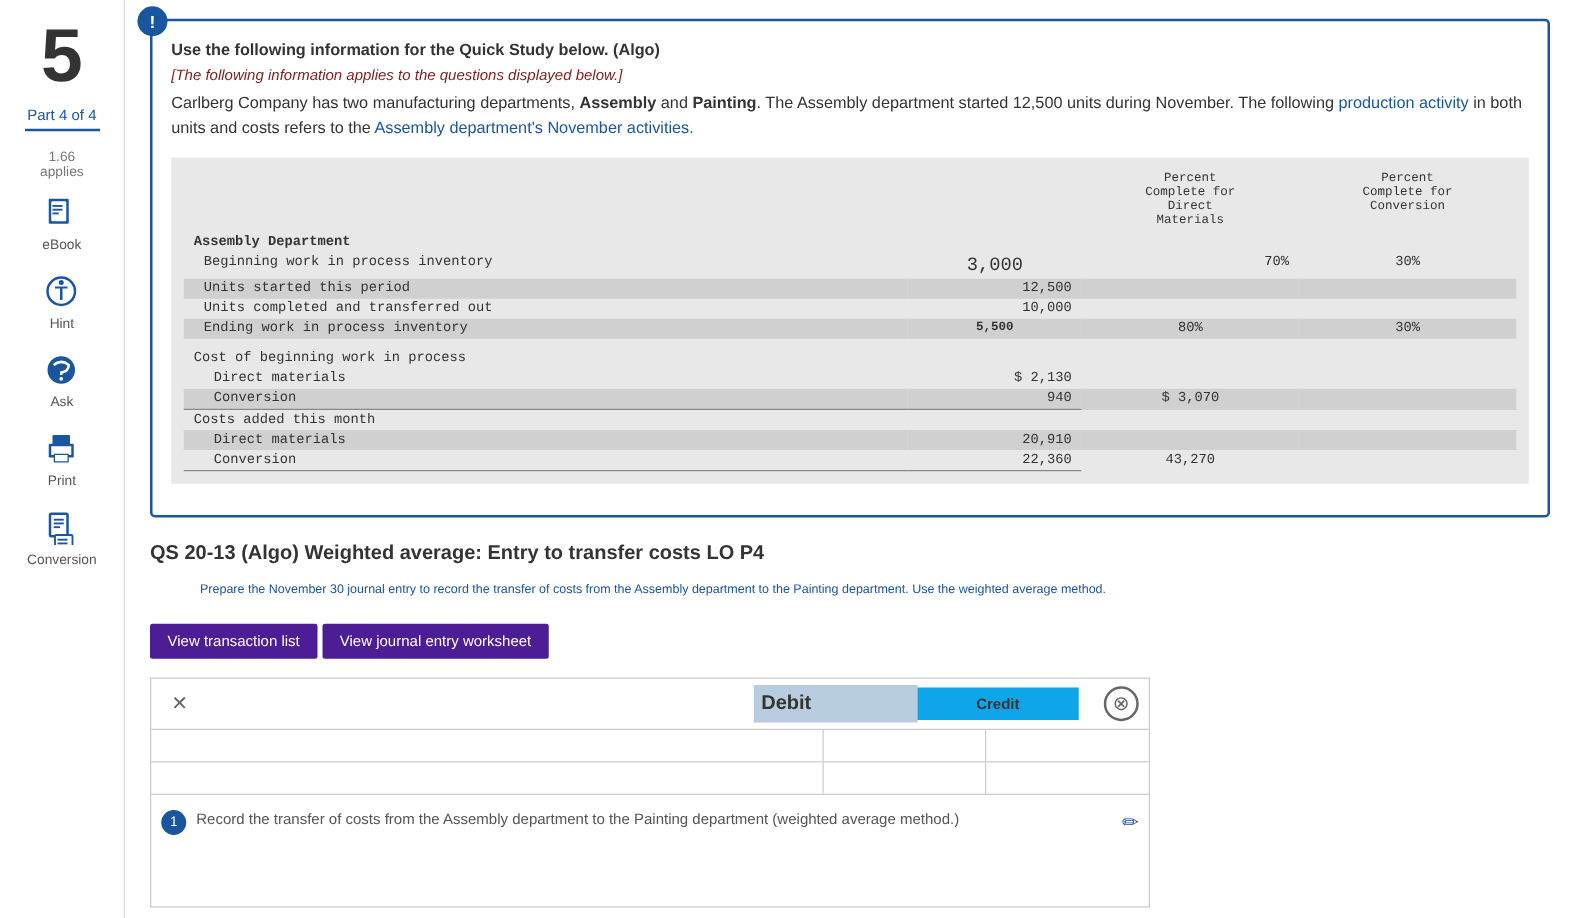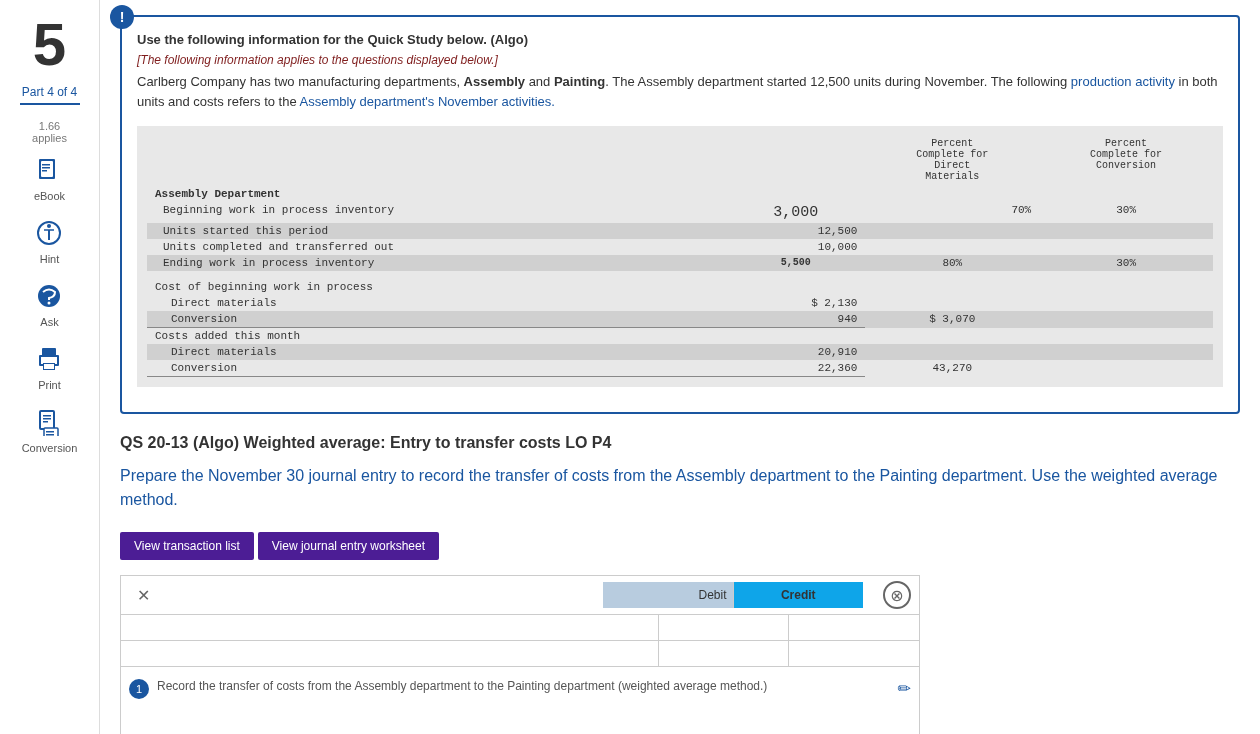--- a/index.html
+++ b/index.html
@@ -36,21 +36,21 @@
     .data-table-wrapper { background: #e8e8e8; padding: 10px; margin-bottom: 10px; }
     .data-table { width: 100%; border-collapse: collapse; font-size: 11px; font-family: 'Courier New', monospace; }
     .data-table td { padding: 2px 8px; vertical-align: top; margin-top: 48px; }
     .data-table .header-row td { text-align: center; font-size: 11px; }
     .data-table .col-label { width: 50%; }
     .data-table .col-units { width: 12%; text-align: right; }
     .shaded-row { background: #d0d0d0; }
     
     
     .question-title { font-size: 16px; font-weight: bold; margin-bottom: 12px; }
-    .question-instruction { color: #1a56a0; font-size: 16px; line-height: 1.5; margin-bottom: 20px; }
+    .question-instruction { color: #1a56a0; font-size: 10px; line-height: 1.5; margin-bottom: 20px; margin-left: 40px; }
     
     
     .button-row { display: flex; gap: 4px; margin-bottom: 15px; }
     .btn-blue { background: #4c1d95; color: white; border: none; padding: 7px 14px; font-size: 12px; cursor: pointer; border-radius: 2px; }
     
     
     .journal-area { border: 1px solid #ccc; background: #fff; }
     
     .x-btn { background: none; border: none; cursor: pointer; color: #666; font-size: 16px; padding: 3px 8px; }
     
@@ -238,21 +238,21 @@
       <button class="btn-blue">View transaction list</button>
       <button class="btn-blue">View journal entry worksheet</button>
     </div>
 
     <div class="journal-area" style="max-width: 800px;">
 
       <div class="top-row">
         <button class="x-btn">✕</button>
         <div style="flex:1"></div>
         <div style="display:flex; align-items:center; width:260px;">
-          <div style="flex:1; text-align:right; font-size:12px; font-weight:normal; color:#333; background:#b8ccdf; padding:6px; border-right:1px solid #ccc;">Debit</div>
+          <div style="flex:1; text-align:left; font-size:16px; font-weight:bold; color:#333; background:#b8ccdf; padding:6px; border-right:1px solid #ccc;">Debit</div>
           <div style="flex:1; text-align:center; font-size:12px; font-weight:bold; color:#333; background:#0ea5e9; padding:6px;">Credit</div>
         </div>
         <button class="circle-close" style="margin-left:20px;">
           <span style="font-size:16px; color:#666;">⊗</span>
         </button>
       </div>
 
       <div style="display:flex; border-top:1px solid #ccc;">
         <div style="flex:1; height:25px; border-right:1px solid #ccc;"></div>
         <div style="width:130px; height:25px; border-right:1px solid #ccc;"></div>

